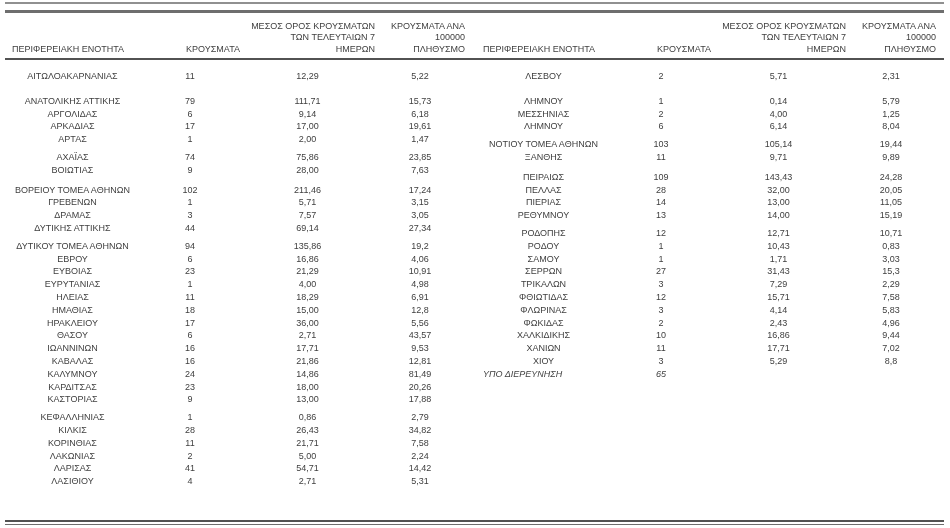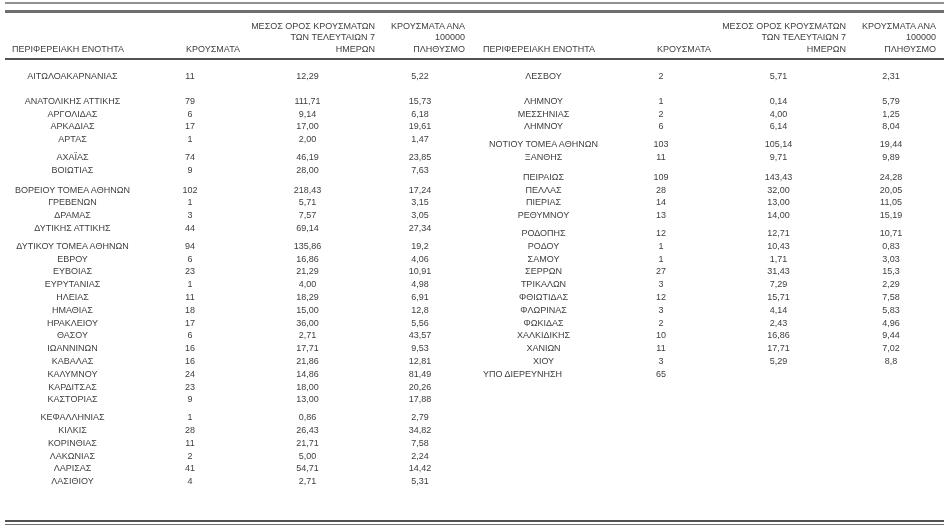--- a/index.html
+++ b/index.html
@@ -34,21 +34,21 @@
   .c-name{width:135px;}
   .c-cases{width:100px;}
   .c-avg{width:135px;}
   .c-per{width:90px;}
   .hc.c-name{text-align:left;padding-left:7px;}
 
   .tbody{padding-top:12px;}
   .trow{display:flex;height:12.8px;line-height:12.8px;}
   .cell{text-align:center;white-space:nowrap;overflow:visible;box-sizing:border-box;}
   .spacer{width:100%;}
-  .trow.investigation{}
+  .trow.investigation{font-style:italic;}
   .trow.investigation .c-name{text-align:left;padding-left:7px;}
 </style>
 </head>
 <body>
 
 <div class="page">
 
   <div class="rule rule-top-thin"></div>
   <div class="rule rule-top-thick"></div>
   <div class="rule rule-header"></div>
@@ -98,34 +98,34 @@
         <div class="trow">
           <div class="cell c-name">ΑΡΤΑΣ</div>
           <div class="cell c-cases">1</div>
           <div class="cell c-avg">2,00</div>
           <div class="cell c-per">1,47</div>
         </div>
         <div class="spacer" style="height: 5px;"></div>
         <div class="trow">
           <div class="cell c-name">ΑΧΑΪΑΣ</div>
           <div class="cell c-cases">74</div>
-          <div class="cell c-avg">46,19</div>
+          <div class="cell c-avg">75,86</div>
           <div class="cell c-per">23,85</div>
         </div>
         <div class="trow">
           <div class="cell c-name">ΒΟΙΩΤΙΑΣ</div>
           <div class="cell c-cases">9</div>
           <div class="cell c-avg">28,00</div>
           <div class="cell c-per">7,63</div>
         </div>
         <div class="spacer" style="height: 7px;"></div>
         <div class="trow">
           <div class="cell c-name">ΒΟΡΕΙΟΥ ΤΟΜΕΑ ΑΘΗΝΩΝ</div>
           <div class="cell c-cases">102</div>
-          <div class="cell c-avg">218,43</div>
+          <div class="cell c-avg">211,46</div>
           <div class="cell c-per">17,24</div>
         </div>
         <div class="trow">
           <div class="cell c-name">ΓΡΕΒΕΝΩΝ</div>
           <div class="cell c-cases">1</div>
           <div class="cell c-avg">5,71</div>
           <div class="cell c-per">3,15</div>
         </div>
         <div class="trow">
           <div class="cell c-name">ΔΡΑΜΑΣ</div>

